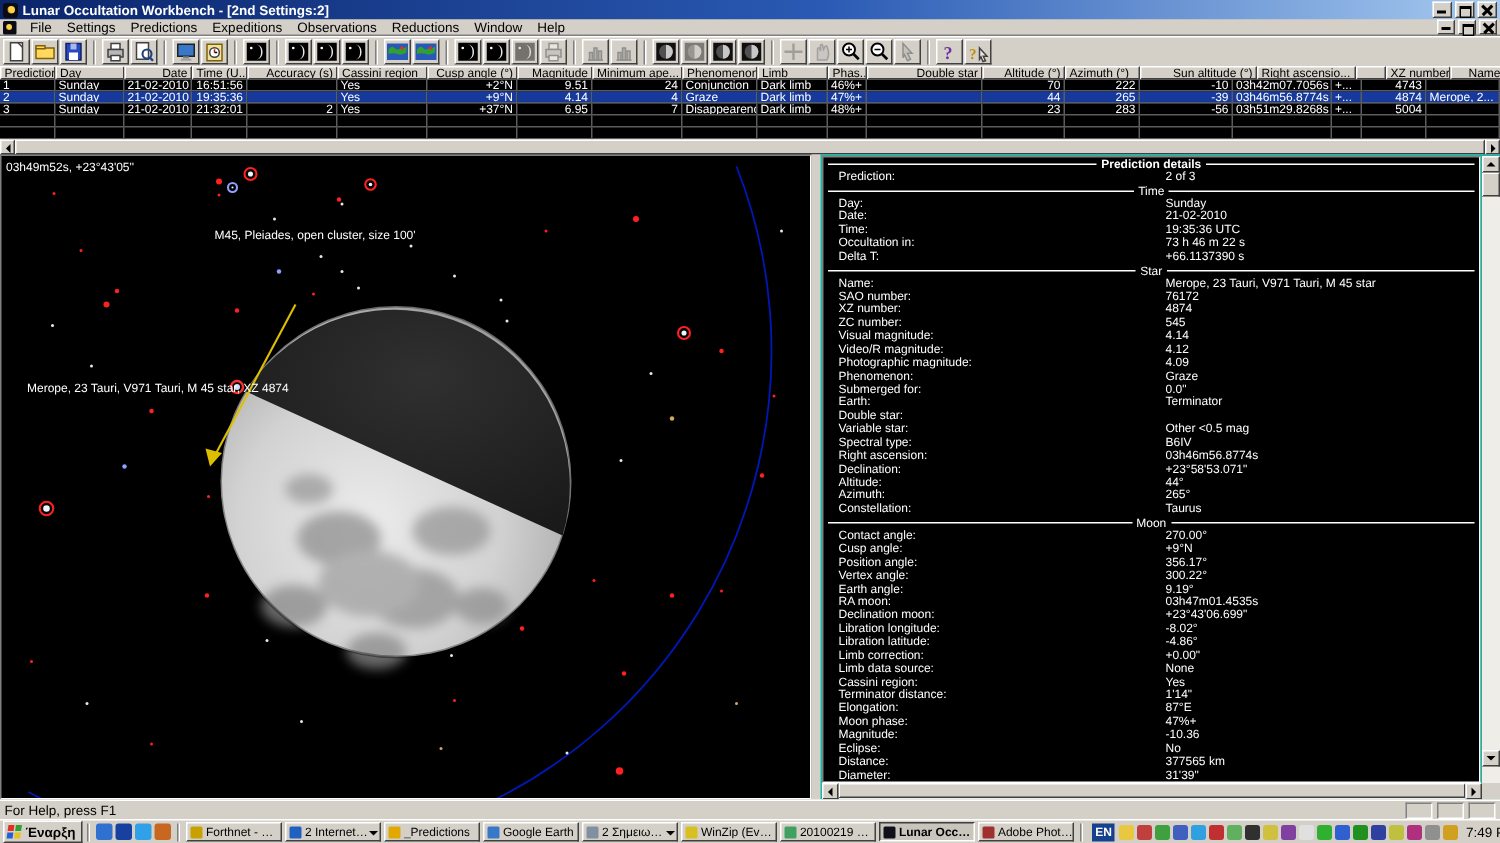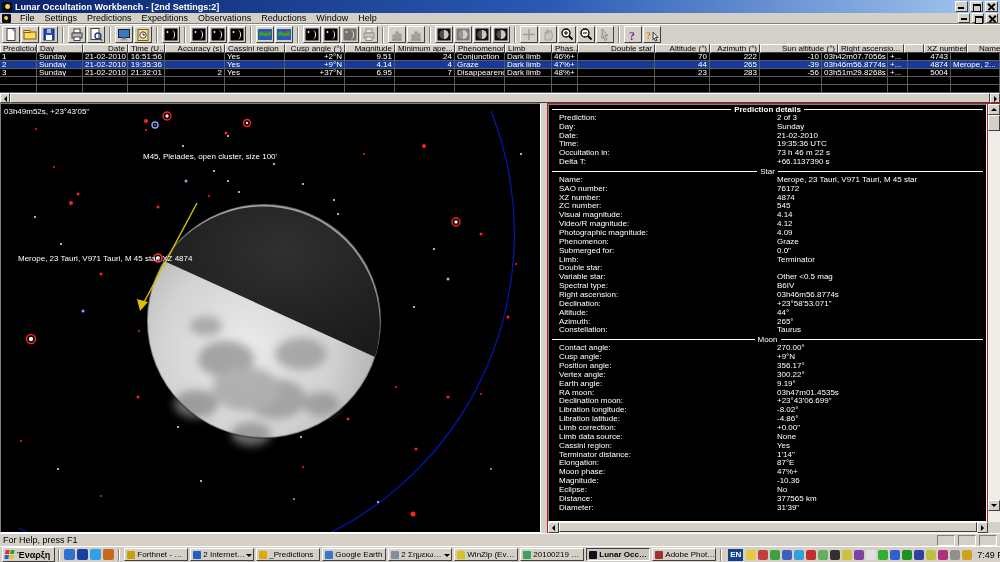--- a/index.html
+++ b/index.html
@@ -54,21 +54,21 @@
   .tri.r{border-left-color:#000;left:3px;top:2px;}
   .tri.u{border-bottom-color:#000;left:2px;top:0px;}
   .tri.d{border-top-color:#000;left:2px;top:3px;}
   .sb-thumb{height:10px;background:#d4d0c8;border:1px solid;border-color:#fff #404040 #404040 #fff;box-sizing:border-box;}
   
   #main{position:absolute;left:0;top:103px;width:1000px;height:430px;}
   #map{position:absolute;left:0;top:0;width:541px;height:430px;background:#000;
     border:1px solid;border-color:#808080 #fff #fff #808080;box-sizing:border-box;}
   #map svg{position:absolute;left:0;top:0;}
   #splitter{position:absolute;left:541px;top:0;width:6px;height:430px;background:#d4d0c8;}
-  #details{position:absolute;left:547px;top:0;width:453px;height:430px;background:#b91c1c;}
+  #details{position:absolute;left:547px;top:0;width:453px;height:430px;background:#14b8a6;}
   #dcontent{position:absolute;left:1px;top:1px;width:439px;height:418px;background:#000;overflow:hidden;
     border:1px solid;border-color:#808080 #fff #fff #808080;box-sizing:border-box;}
   .drow{height:8.87px;position:relative;color:#fff;font-size:8px;line-height:8.8px;white-space:nowrap;}
   .drow .lbl{position:absolute;left:10px;}
   .drow .val{position:absolute;left:228px;}
   .dsec{height:8.87px;display:flex;align-items:center;color:#fff;font-size:8px;}
   .dsec .ln{flex:1;height:1px;background:#fff;margin:0 3px;}
   .dsec.t0{font-weight:bold;}
   #vsb{position:absolute;right:0px;top:1px;width:12px;height:418px;background:#efede7;}
   #vsb .sbtn{width:12px;height:11px;}
@@ -378,21 +378,21 @@
         <div class="hcell" style="width: 60px; text-align: right;">Accuracy (s)</div>
         <div class="hcell" style="width: 60px; text-align: left;">Cassini region</div>
         <div class="hcell" style="width: 60px; text-align: right;">Cusp angle (°)</div>
         <div class="hcell" style="width: 50px; text-align: right;">Magnitude</div>
         <div class="hcell" style="width: 60px; text-align: right;">Minimum ape...</div>
         <div class="hcell" style="width: 50px; text-align: left;">Phenomenon</div>
         <div class="hcell" style="width: 47px; text-align: left;">Limb</div>
         <div class="hcell" style="width: 26px; text-align: left;">Phas...</div>
         <div class="hcell" style="width: 77px; text-align: right;">Double star</div>
         <div class="hcell" style="width: 55px; text-align: right;">Altitude (°)</div>
-        <div class="hcell" style="width: 50px; text-align: right;">Azimuth (°)</div>
+        <div class="hcell" style="width: 50px; text-align: left;">Azimuth (°)</div>
         <div class="hcell" style="width: 78px; text-align: right;">Sun altitude (°)</div>
         <div class="hcell" style="width: 66px; text-align: left;">Right ascensio...</div>
         <div class="hcell" style="width: 20px; text-align: left;"></div>
         <div class="hcell" style="width: 43px; text-align: right;">XZ number</div>
         <div class="hcell" style="width: 49px; text-align: left; padding-left: 11px;">Name</div>
       </div>
     <div id="tbody">
         <div class="trow">
           <div class="tcell" style="width: 37px;">1</div>
           <div class="tcell" style="width: 46px;">Sunday</div>
@@ -645,20 +645,25 @@
       <div id="dcontent">
           <div class="dsec t0">
             <div class="ln"></div>
             <span>Prediction details</span>
             <div class="ln"></div>
           </div>
           <div class="drow">
             <span class="lbl">Prediction:</span>
             <span class="val">2 of 3</span>
           </div>
+          <div class="dsec">
+            <div class="ln"></div>
+            <span>Time</span>
+            <div class="ln"></div>
+          </div>
           <div class="drow">
             <span class="lbl">Day:</span>
             <span class="val">Sunday</span>
           </div>
           <div class="drow">
             <span class="lbl">Date:</span>
             <span class="val">21-02-2010</span>
           </div>
           <div class="drow">
             <span class="lbl">Time:</span>
@@ -707,21 +712,21 @@
           </div>
           <div class="drow">
             <span class="lbl">Phenomenon:</span>
             <span class="val">Graze</span>
           </div>
           <div class="drow">
             <span class="lbl">Submerged for:</span>
             <span class="val">0.0"</span>
           </div>
           <div class="drow">
-            <span class="lbl">Limb:</span>
+            <span class="lbl">Earth:</span>
             <span class="val">Terminator</span>
           </div>
           <div class="drow">
             <span class="lbl">Double star:</span>
             <span class="val"></span>
           </div>
           <div class="drow">
             <span class="lbl">Variable star:</span>
             <span class="val">Other &lt;0.5 mag</span>
           </div>

